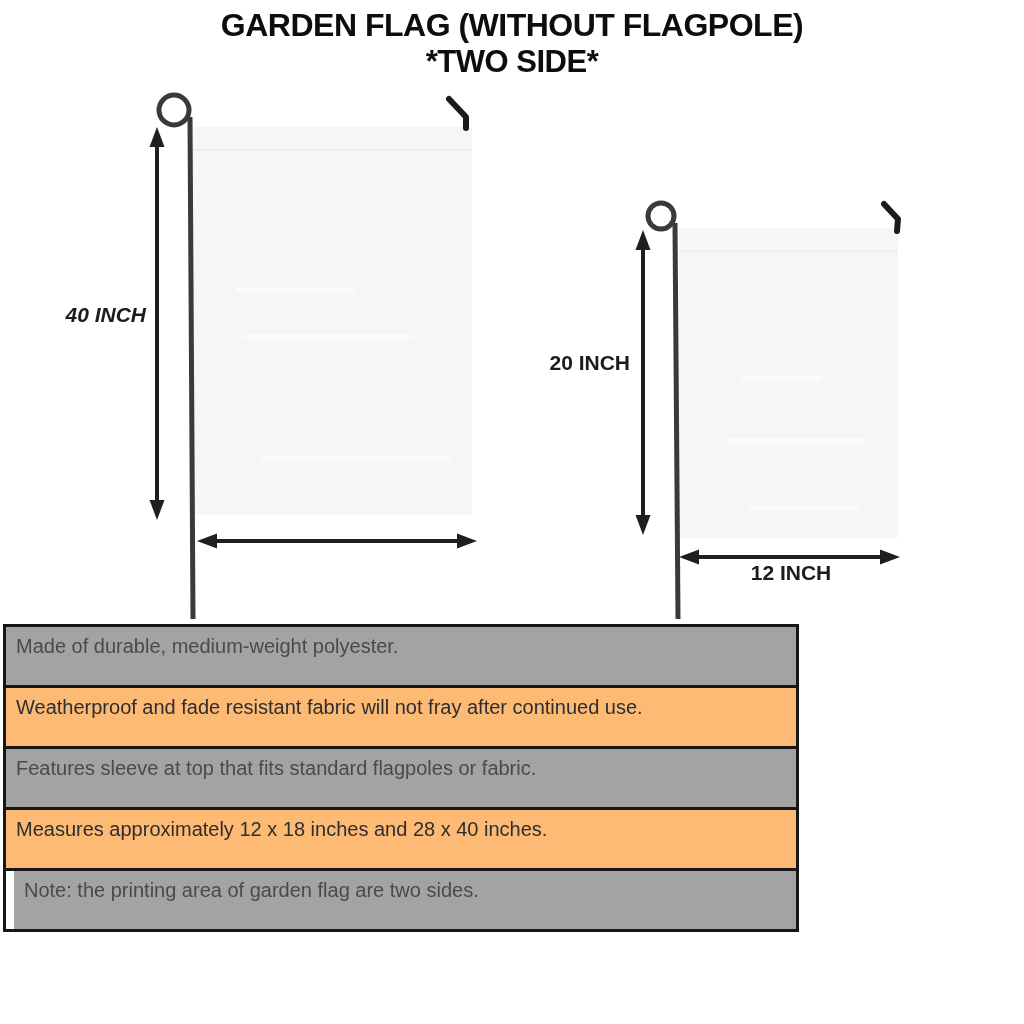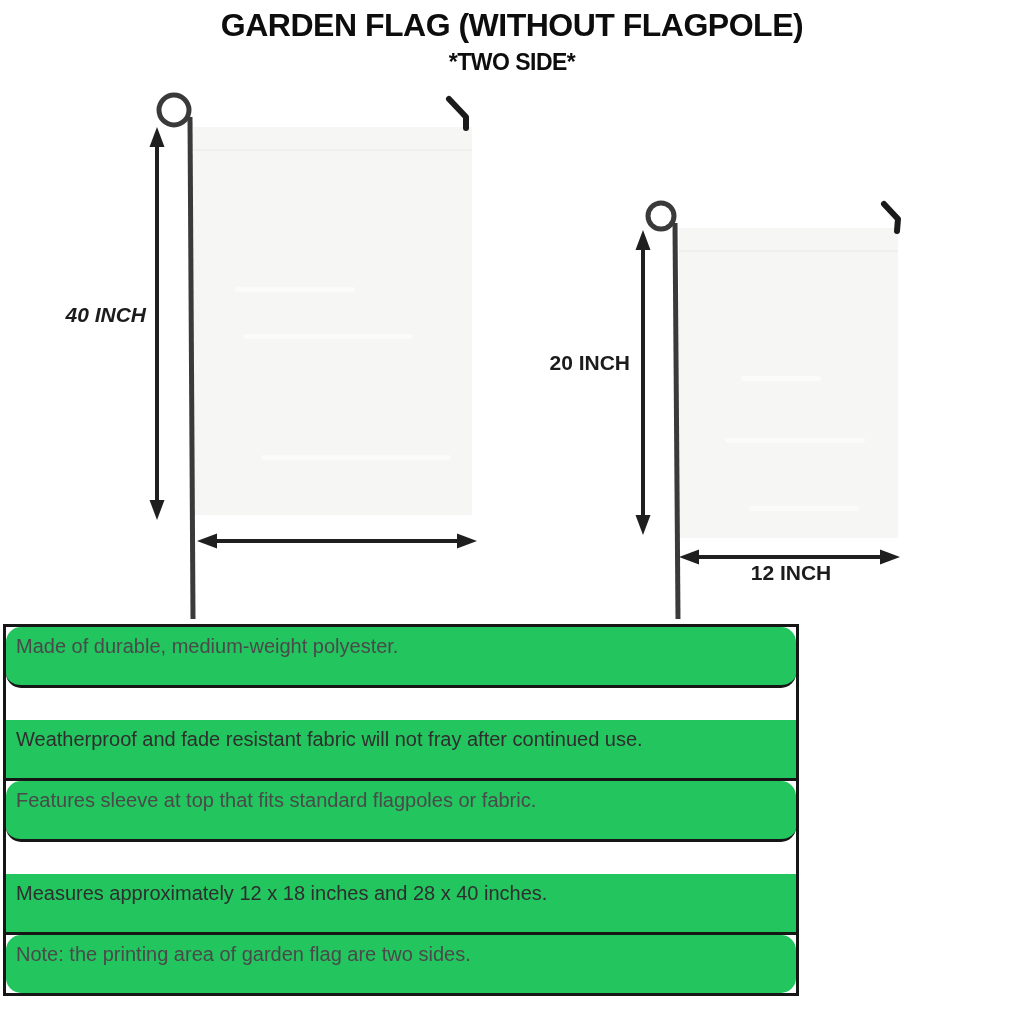--- a/index.html
+++ b/index.html
@@ -3,21 +3,21 @@
 <meta charset="utf-8">
 <style>
   html,body{margin:0;padding:0;background:#ffffff;}
   body{width:1024px;height:1024px;position:relative;overflow:hidden;
        font-family:"Liberation Sans",sans-serif;}
   .canvas{position:absolute;inset:0;width:1024px;height:1024px;}
 
   
   .title{position:absolute;top:6px;left:0;width:1024px;text-align:center;color:#0d0d0d;}
   .title .l1{font-size:32px;font-weight:800;letter-spacing:-0.5px;line-height:38px;}
-  .title .l2{font-size:23px;font-weight:800;letter-spacing:-0.5px;line-height:36px;}
+  .title .l2{font-size:31px;font-weight:800;letter-spacing:-0.5px;line-height:36px;}
 
   
   .flag{position:absolute;background:#f6f6f5;z-index:1;}
   .flag-large{left:193px;top:127px;width:279px;height:388px;}
   .flag-small{left:679px;top:228px;width:219px;height:310px;}
   .seam{position:absolute;left:0;top:22px;width:100%;height:2px;background:#efefee;}
   .crease{position:absolute;background:#fbfbfa;border-radius:3px;}
 
   
   svg.overlay{position:absolute;inset:0;z-index:2;}
@@ -25,23 +25,23 @@
   
   .dim{position:absolute;z-index:3;font-weight:bold;color:#1c1c1c;font-size:21px;letter-spacing:0px;}
   .dim-40{left:28px;top:303px;width:118px;text-align:right;font-style:italic;}
   .dim-18{left:512px;top:351px;width:118px;text-align:right;}
   .dim-28{left:230px;top:546px;width:200px;text-align:center;}
   .dim-12{left:691px;top:561px;width:200px;text-align:center;}
 
   
   .features{position:absolute;left:3px;top:624px;width:790px;border:3px solid #161616;z-index:3;background:#fff;}
   .feature-row{height:52px;padding:6px 10px 0 10px;font-size:20px;line-height:26px;}
-  .feature-row.gray{background:#22c55e;color:#4a4a4a;border-bottom:3px solid #161616;border-radius:15px;}
-  .feature-row.white{background:#22c55e;color:#2e2e2e;border-bottom:3px solid #161616;margin-top:32px;}
-  .feature-row:last-child{border-bottom:none;}
+  .feature-row.gray{background:#a3a3a3;color:#4a4a4a;border-bottom:3px solid #161616;}
+  .feature-row.white{background:#fdba74;color:#2e2e2e;border-bottom:3px solid #161616;}
+  .feature-row:last-child{border-bottom:none;margin-left:8px;}
 </style>
 </head>
 <body>
 
 <div class="canvas">
 
   <div class="title">
     <div class="l1">GARDEN FLAG (WITHOUT FLAGPOLE)</div>
     <div class="l2">*TWO SIDE*</div>
   </div>

